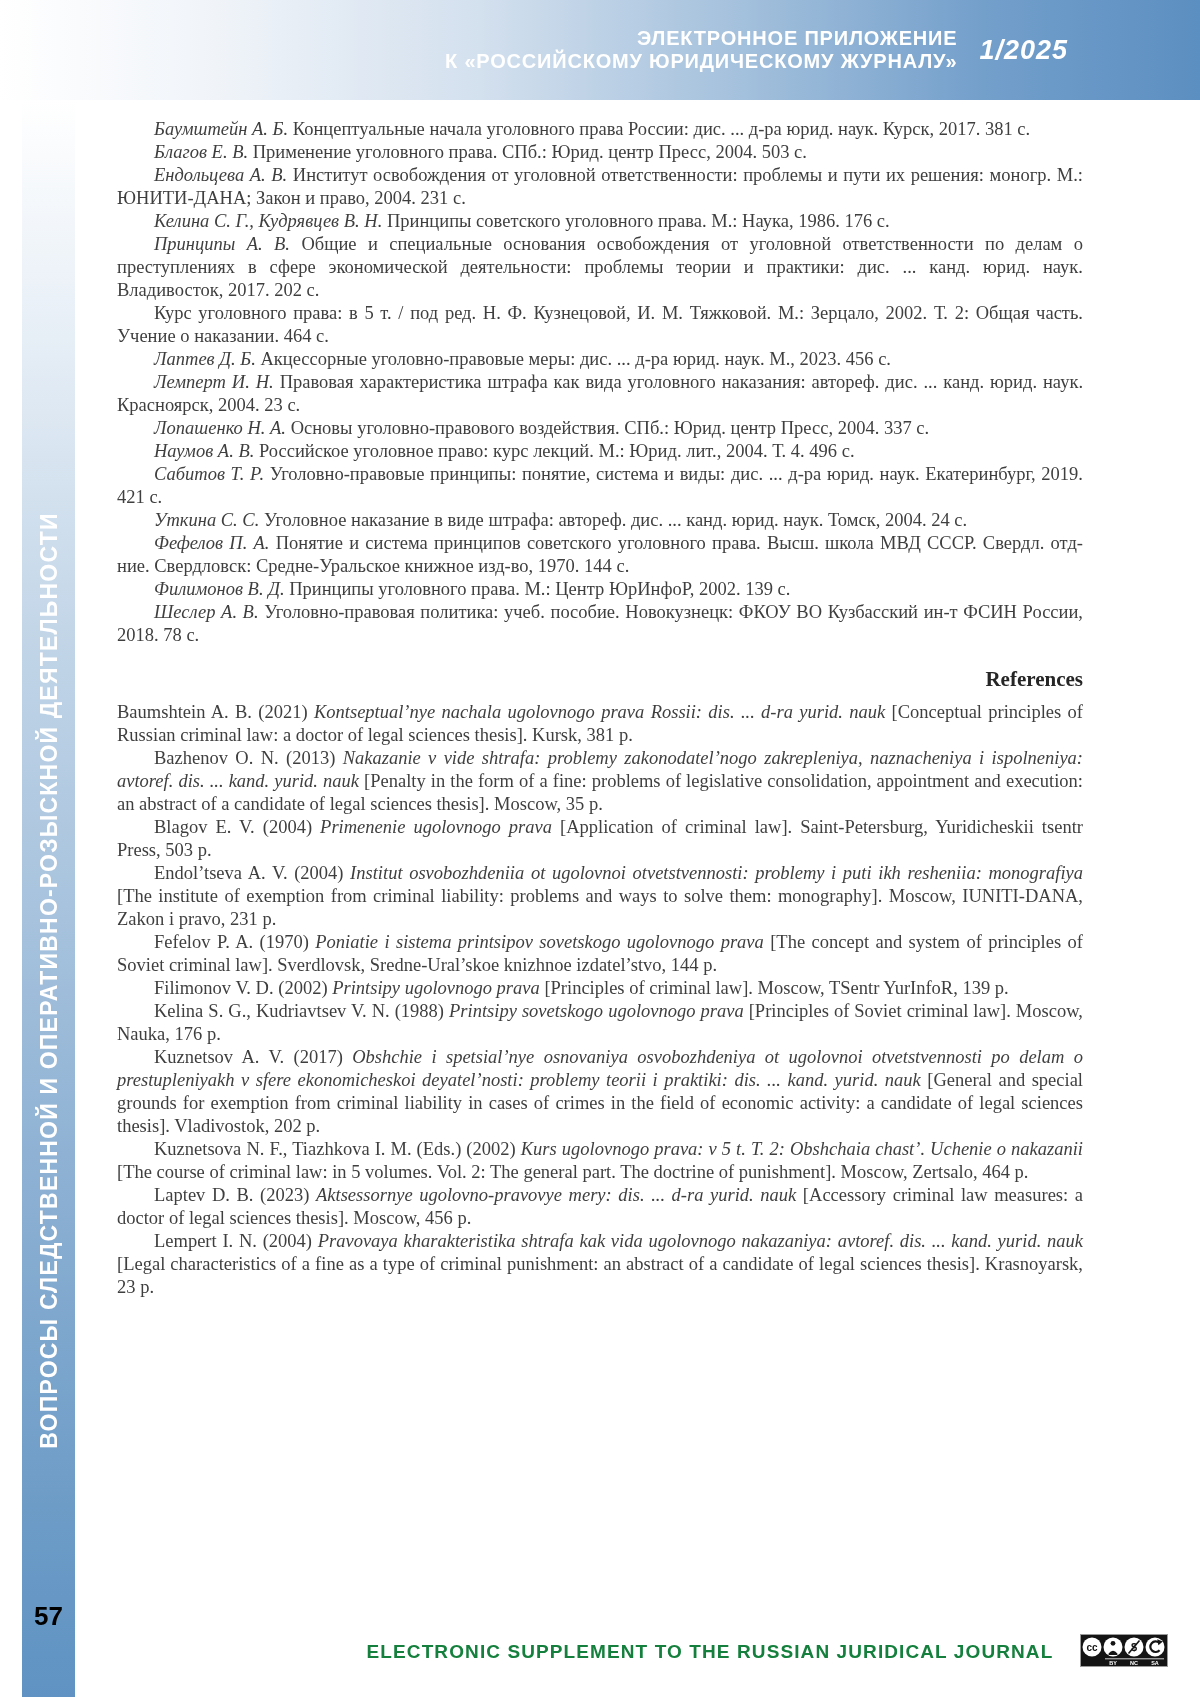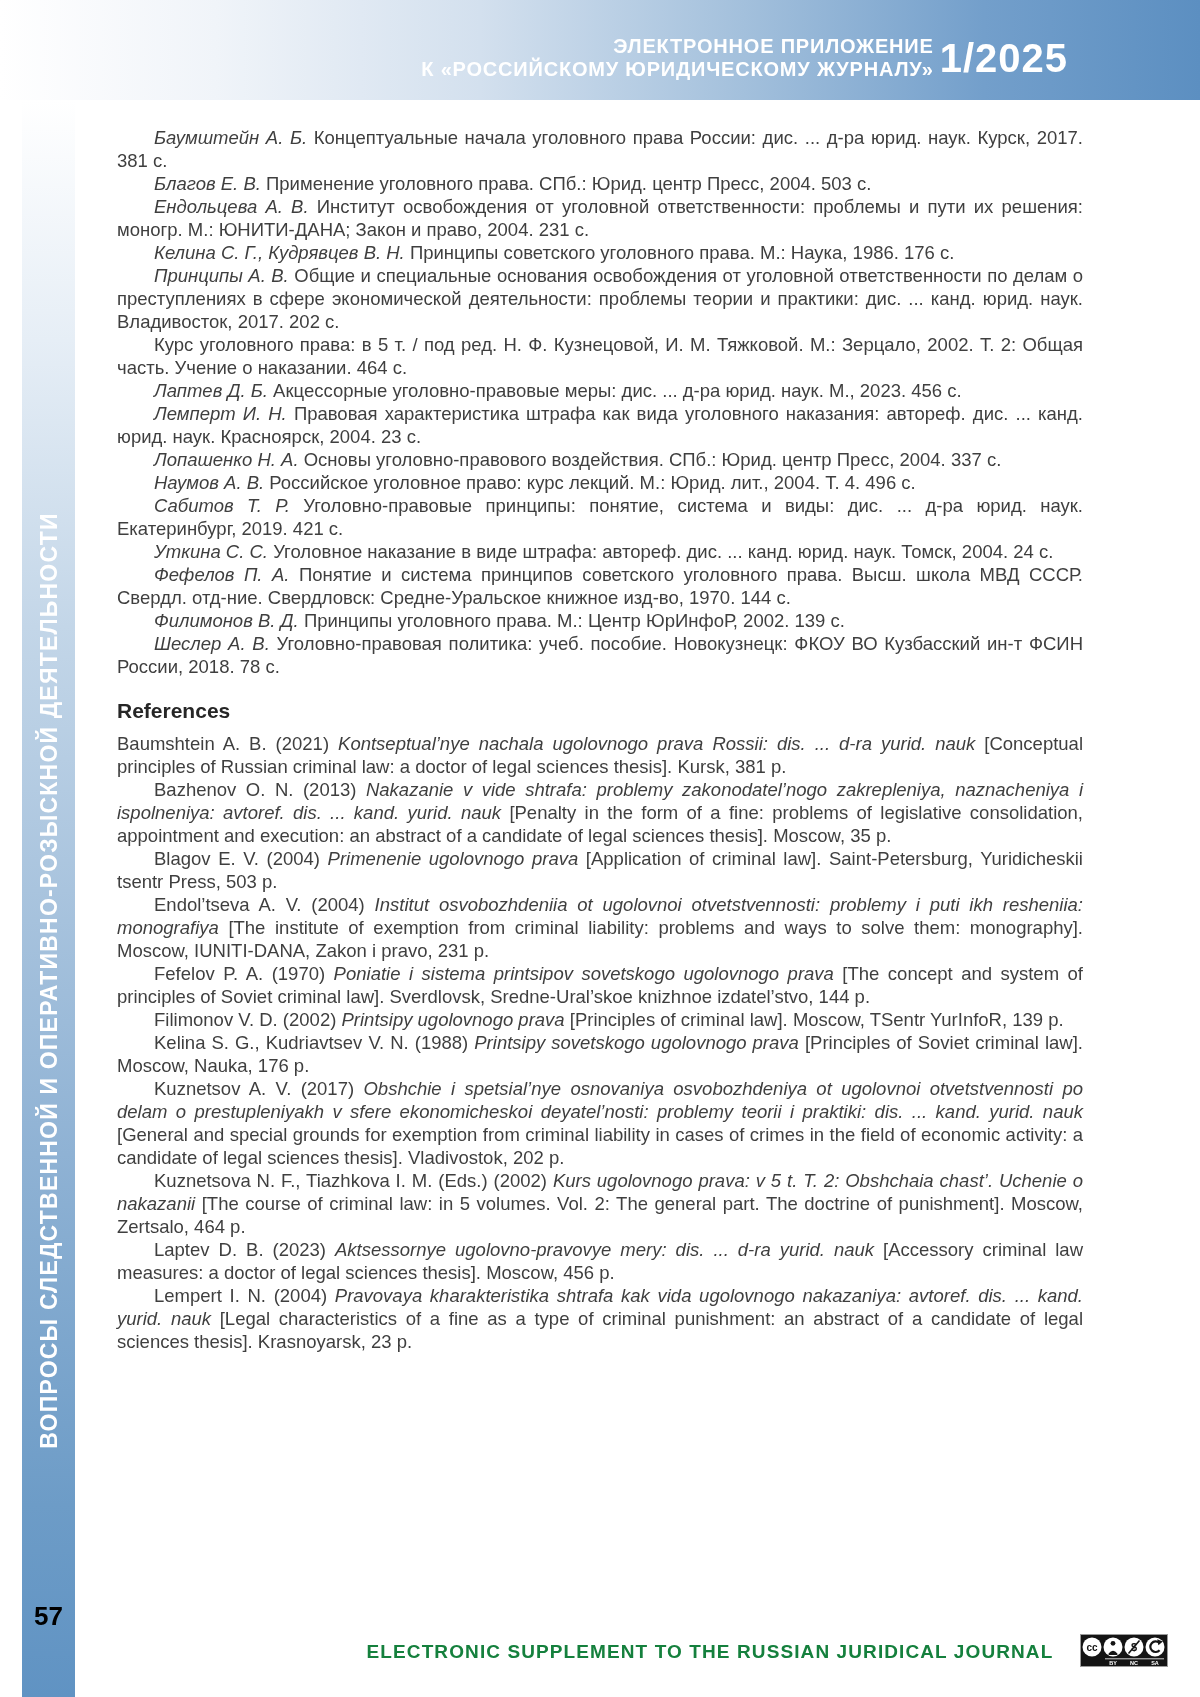--- a/index.html
+++ b/index.html
@@ -7,56 +7,56 @@
     position:relative; width:1200px; height:1697px; margin:0 auto;
     background:#ffffff; overflow:hidden;
     font-family:"Liberation Sans", sans-serif;
   }
   
   .header {
     position:absolute; top:0; left:0; width:1200px; height:100px;
     background:linear-gradient(90deg,#ffffff 0%,#f0f4f9 18%,#d3e0ee 40%,#a3c0dc 62%,#739fcb 82%,#5c8fc1 100%);
   }
   .header-inner {
-    position:absolute; top:8px; right:132px; height:100%;
-    display:flex; align-items:center; gap:6px;
+    position:absolute; top:0; right:132px; height:100%;
+    display:flex; align-items:center; gap:22px;
   }
   .header-title {
     text-align:right; color:#ffffff; font-weight:bold;
     font-size:20px; line-height:23px; letter-spacing:0.8px;
   }
-  .header-issue { color:#ffffff; font-weight:bold; font-size:40px; letter-spacing:1px; }
+  .header-issue { color:#ffffff; font-weight:bold; font-size:27px; letter-spacing:1px;font-style:italic; }
 
   
   .sidebar {
     position:absolute; left:22px; top:100px; width:53px; height:1597px;
     background:linear-gradient(180deg,#ffffff 0%,#e6eef6 15%,#c3d6e8 33%,#8fb2d4 66%,#6d9cc7 88%,#6093c3 100%);
   }
   .vtext {
     position:absolute; left:-401px; top:954px; width:900px; height:53px;
     transform:rotate(-90deg);
     display:flex; align-items:center; justify-content:center;
     color:#ffffff; font-weight:bold; font-size:23px; letter-spacing:1.2px;
     white-space:nowrap;
   }
   .page-number {
     position:absolute; left:22px; top:1601px; width:53px; text-align:center;
     color:#000000; font-weight:bold; font-size:26px;
   }
 
   
   .content {
-    position:absolute; left:117px; top:126px; width:966px;
-    color:#3f3f3f; font-size:18.5px; line-height:23px;
+    position:absolute; left:117px; top:118px; width:966px;
+    color:#3f3f3f; font-size:18.5px; line-height:23px;font-family:Liberation Serif, serif;
   }
   .content p { margin:0; text-indent:37px; text-align:justify; }
   .it { font-style:italic; }
   .refs-heading {
     font-weight:bold; color:#262626; font-size:21px;
-    margin:21px 0 10px 0; text-indent:0;
+    margin:21px 0 10px 0; text-indent:0;text-align:right;
   }
   .refs p:first-of-type { text-indent:0; }
 
   
   .footer-text {
     position:absolute; left:340px; top:1641px; width:740px; text-align:center;
     color:#15803d; font-weight:bold; font-size:19px; letter-spacing:1.1px;
     white-space:nowrap;
   }
   .cc-badge { position:absolute; left:1080px; top:1634px; width:88px; height:33px; }

